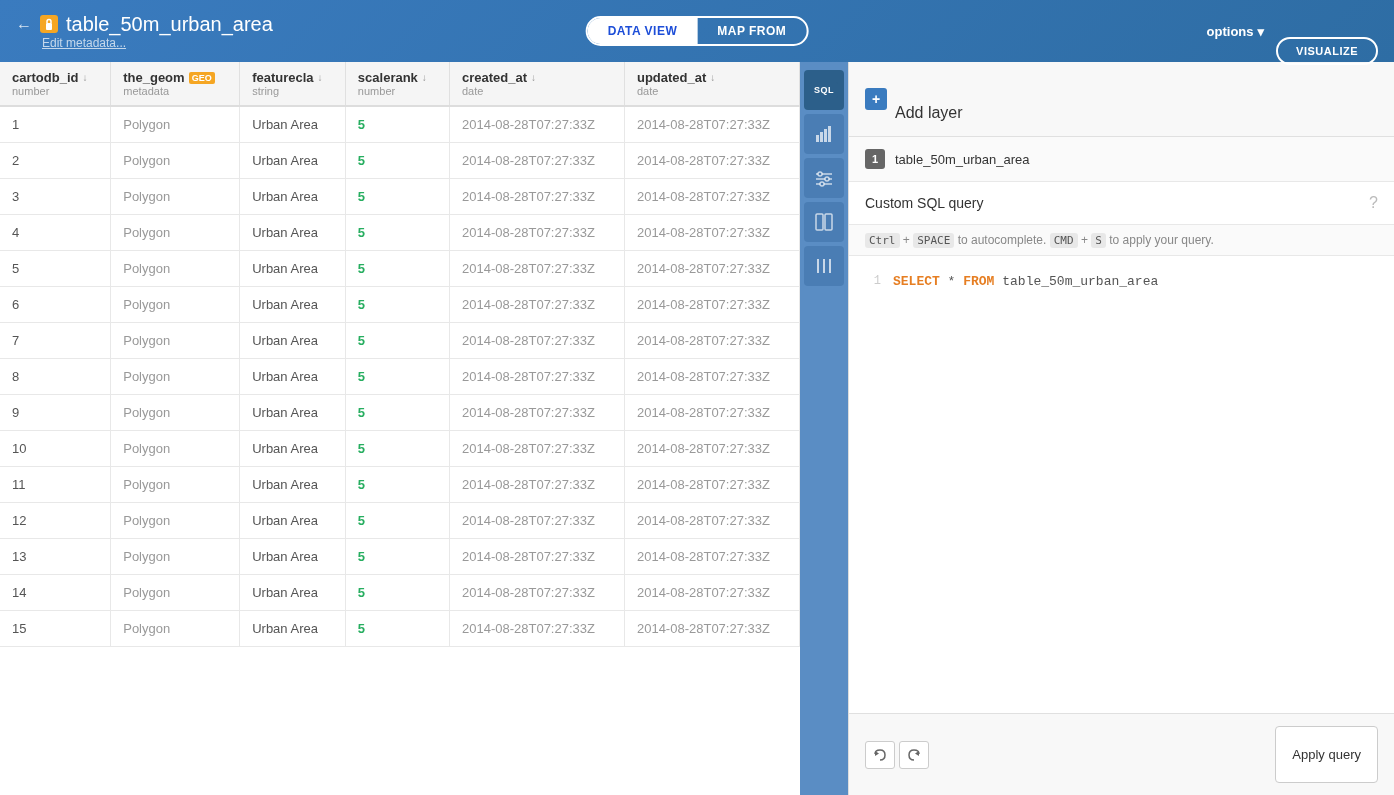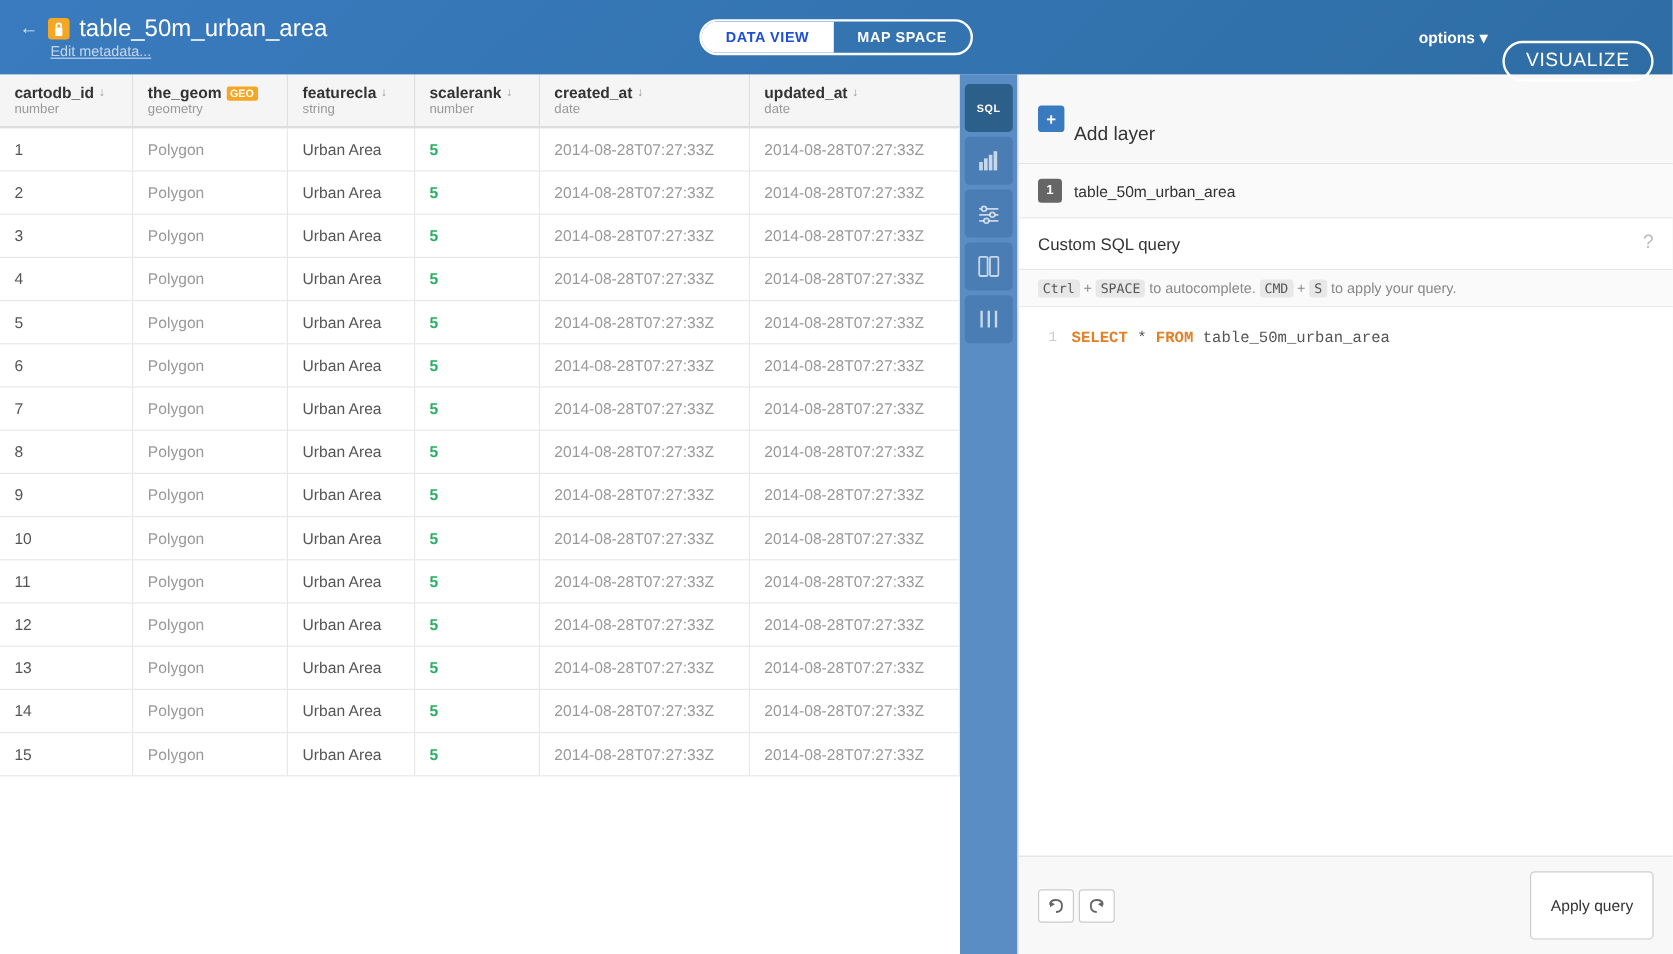--- a/index.html
+++ b/index.html
@@ -90,22 +90,22 @@
       align-items: center;
       gap: 4px;
       font-weight: bold;
     }
     .visualize-btn {
       background: transparent;
       border: 2px solid white;
       border-radius: 20px;
       color: white;
       padding: 6px 18px;
-      font-size: 16px;
-      font-weight: normal;
+      font-size: 11px;
+      font-weight: bold;
       cursor: pointer;
       letter-spacing: 0.5px;
       margin-top: 40px;
     }
 
     
     .main {
       display: flex;
       height: calc(795px - 62px);
     }
@@ -385,21 +385,21 @@
         </svg>
       </span>
       <span class="header-title">table_50m_urban_area</span>
     </div>
     <span class="header-subtitle">Edit metadata...</span>
   </div>
 
   <div class="header-center">
     <div class="view-toggle">
       <button class="view-btn active">DATA VIEW</button>
-      <button class="view-btn">MAP SPACE</button>
+      <button class="view-btn">MAP FROM</button>
     </div>
   </div>
 
   <div class="header-right">
     <div class="options-btn">
       <span>options</span>
       <span>▾</span>
     </div>
     <button class="visualize-btn">VISUALIZE</button>
   </div>
@@ -410,21 +410,21 @@
   <div class="table-area">
     <table>
       <thead>
         <tr>
           <th>
             <div class="col-name">cartodb_id <span class="sort-arrow">↓</span></div>
             <div class="col-type">number</div>
           </th>
           <th>
             <div class="col-name">the_geom <span class="geo-badge">GEO</span></div>
-            <div class="col-type">geometry</div>
+            <div class="col-type">metadata</div>
           </th>
           <th>
             <div class="col-name">featurecla <span class="sort-arrow">↓</span></div>
             <div class="col-type">string</div>
           </th>
           <th>
             <div class="col-name">scalerank <span class="sort-arrow">↓</span></div>
             <div class="col-type">number</div>
           </th>
           <th>

